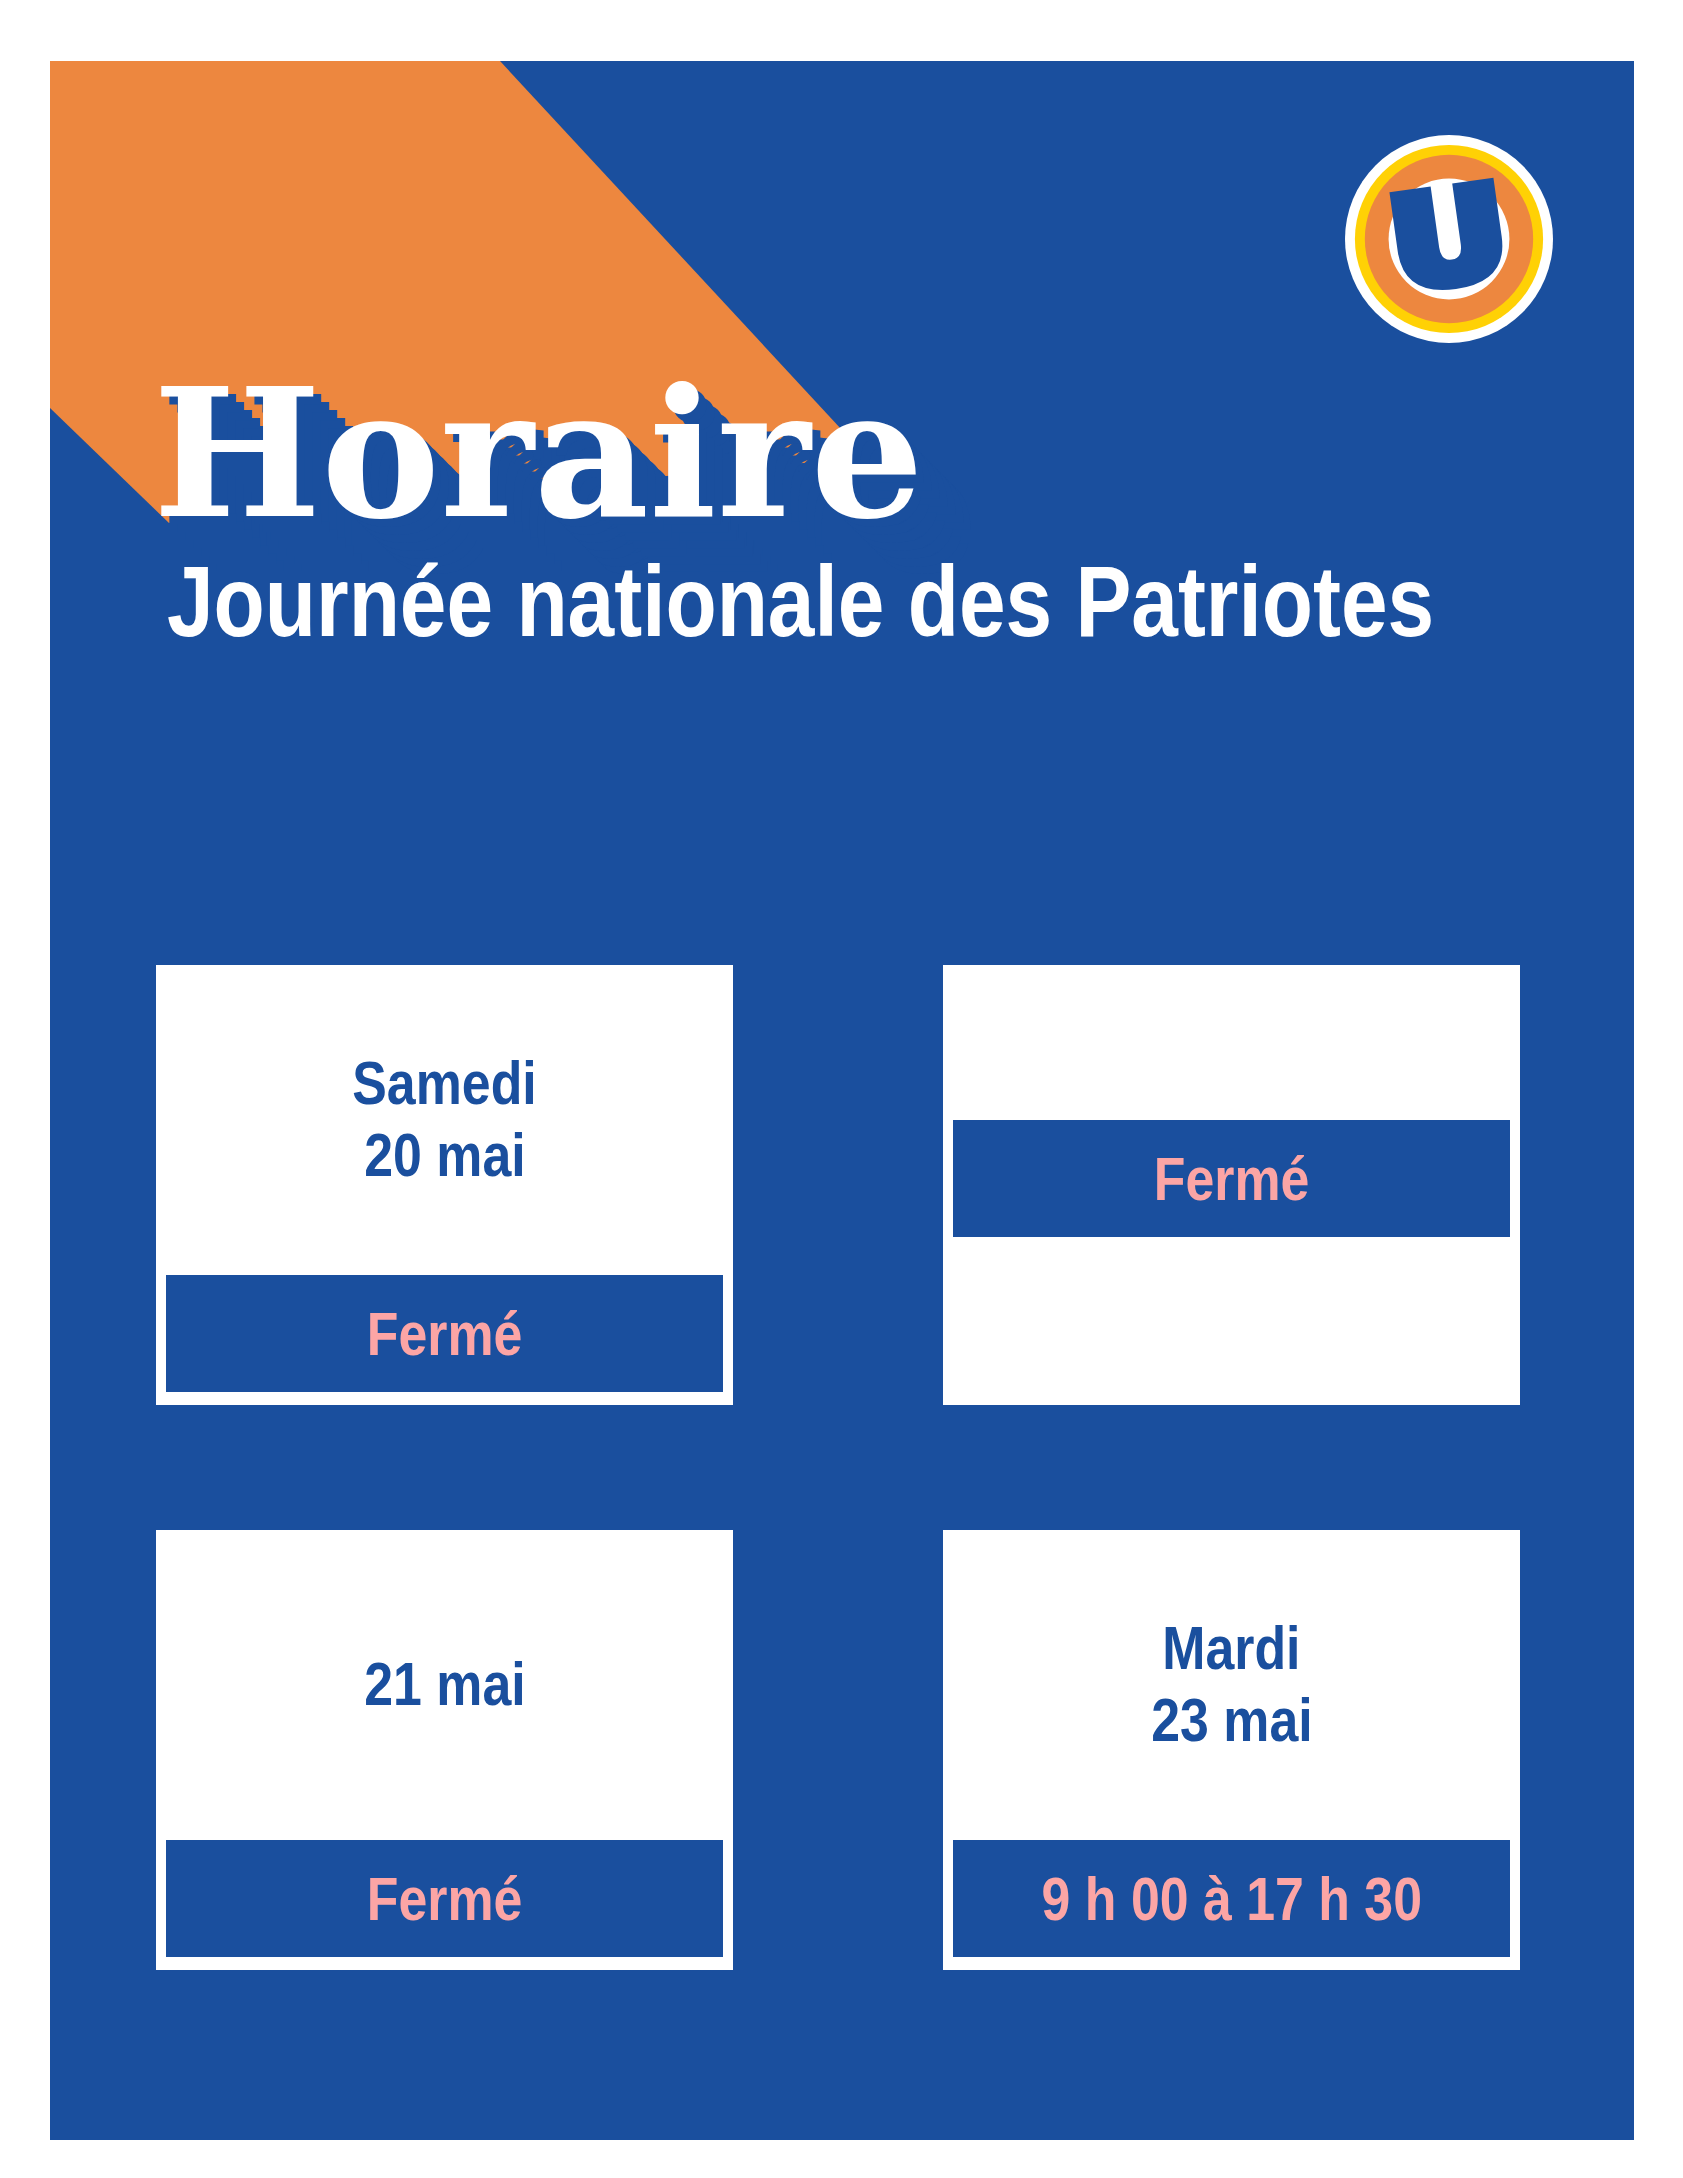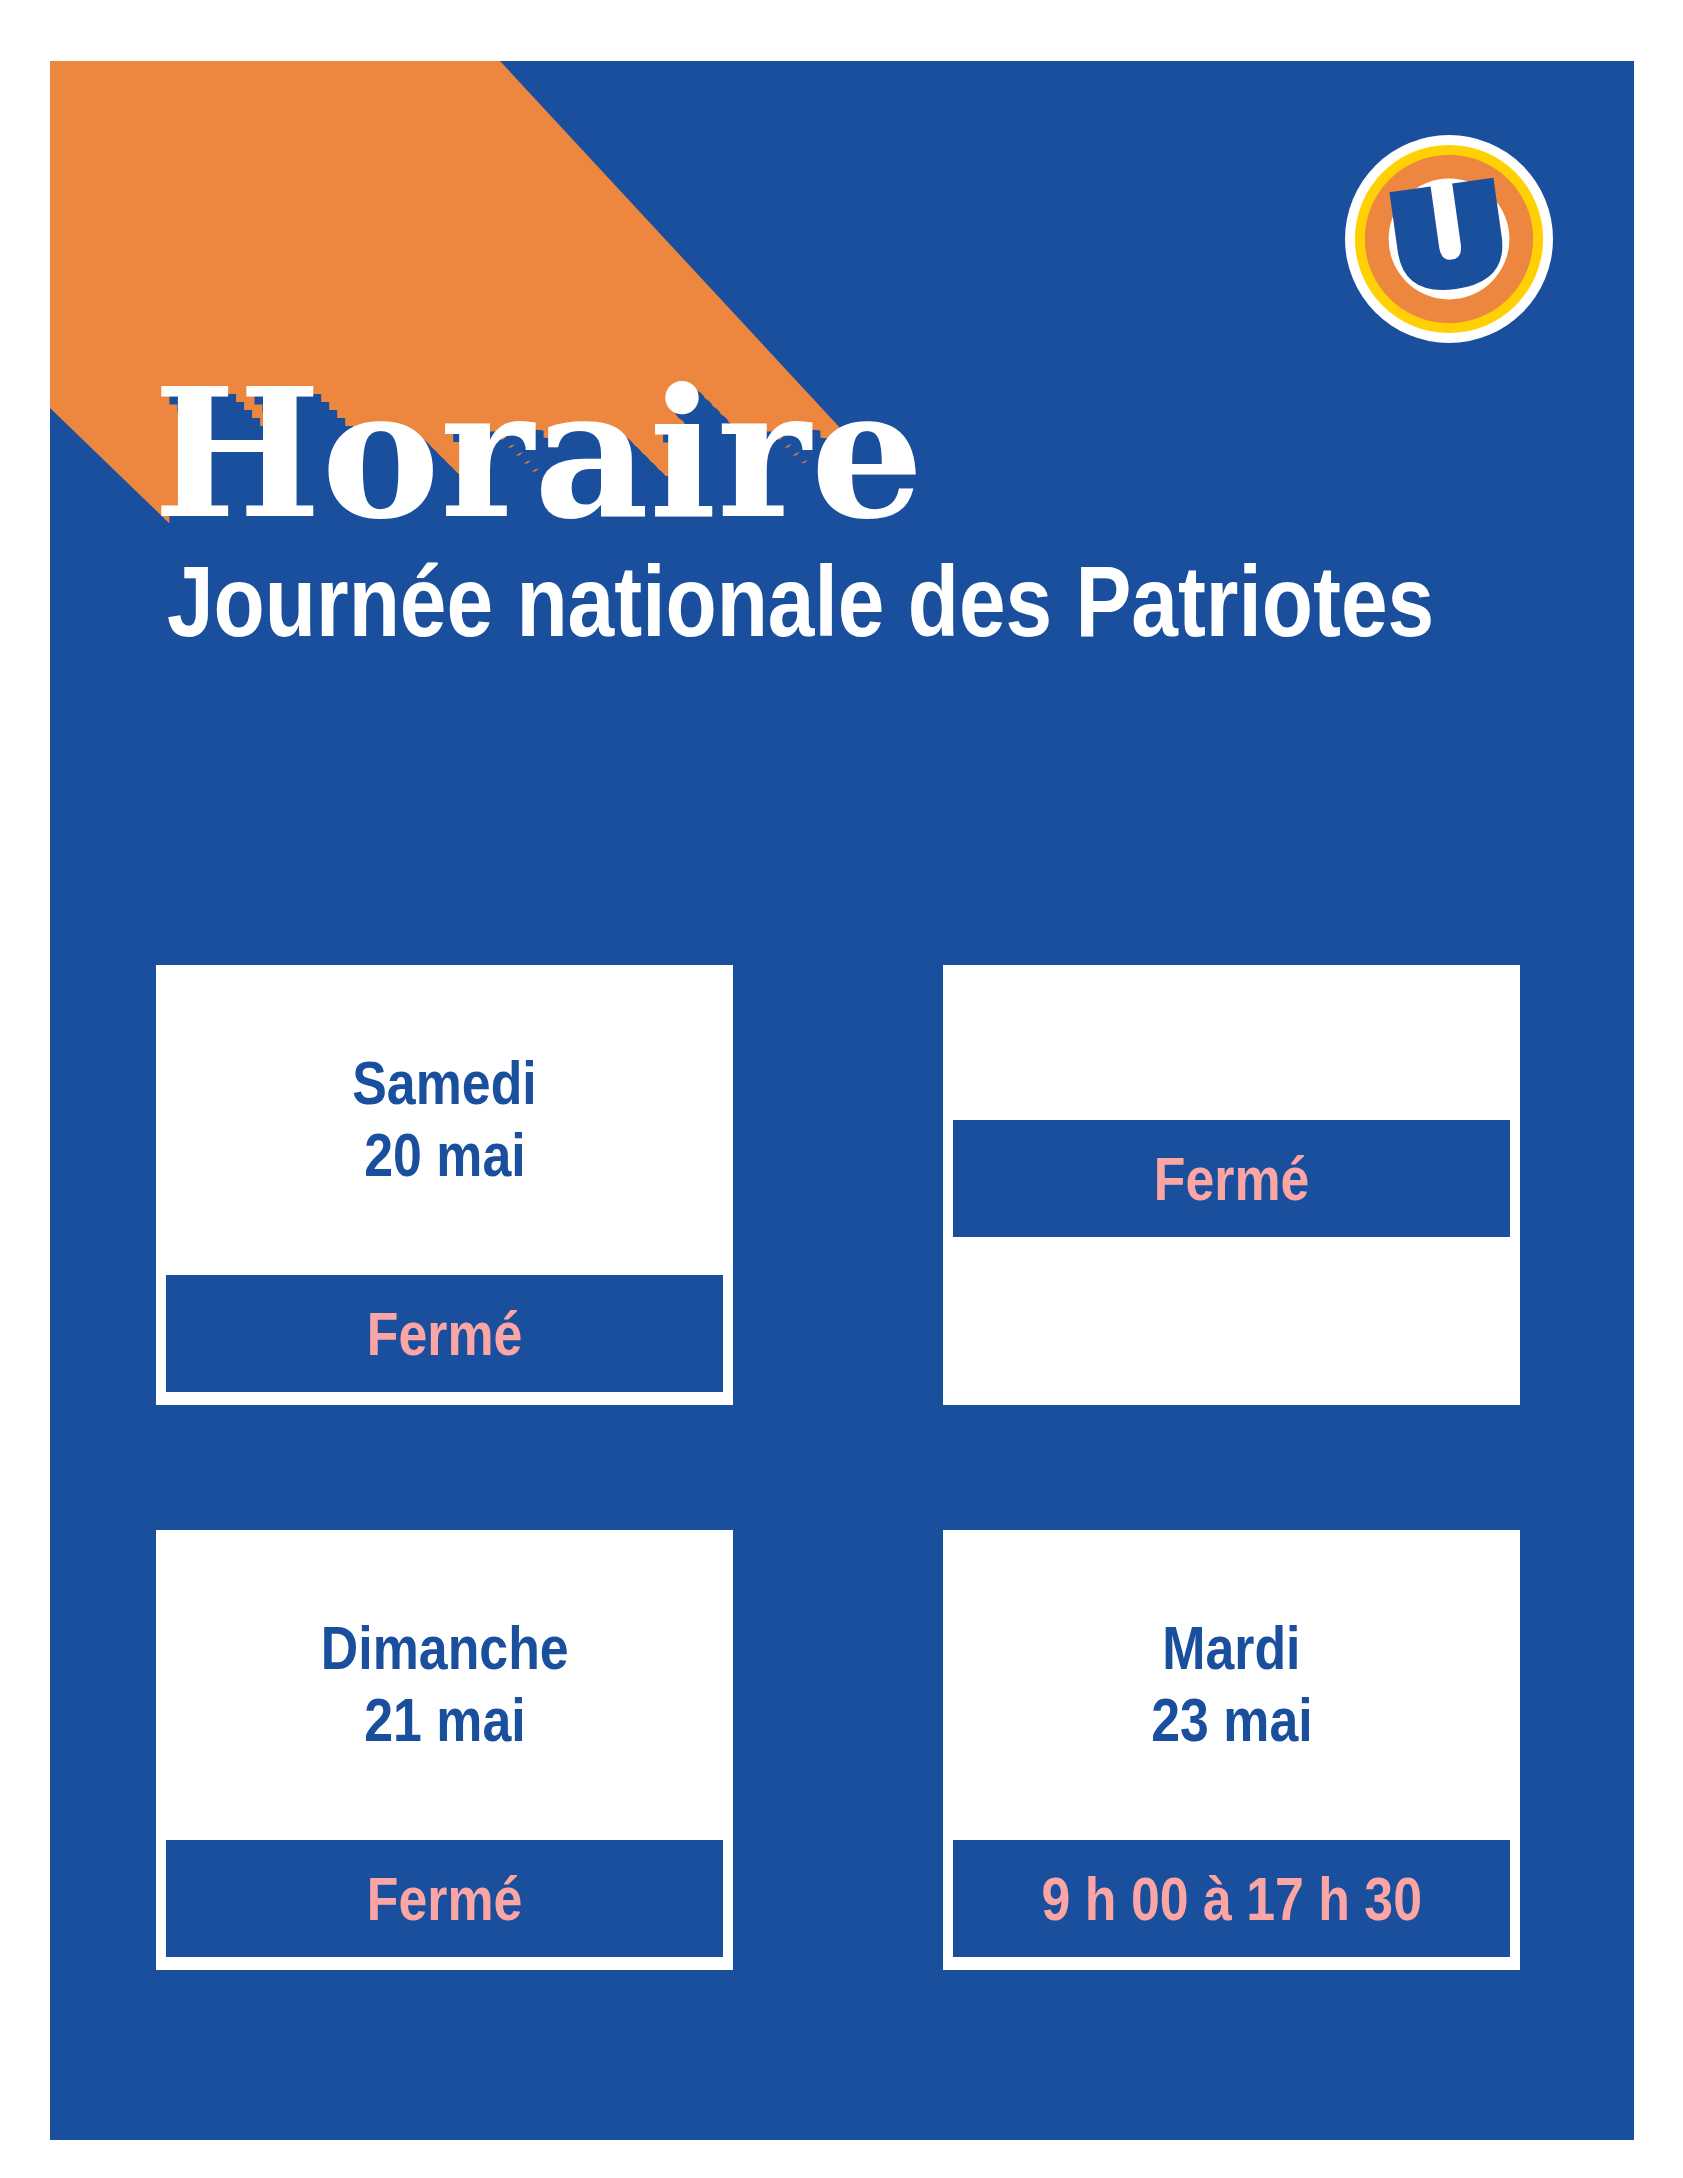--- a/index.html
+++ b/index.html
@@ -99,21 +99,20 @@
       </div>
 
       <div class="card">
         <div class="card-bar">
             <span class="squeeze">Fermé</span>
           </div>
       </div>
 
       <div class="card">
         <div class="card-top">
-          <div><span class="squeeze">Dimanche</span></div>
           <div><span class="squeeze">21 mai</span></div>
         </div>
         <div class="card-bar">
             <span class="squeeze">Fermé</span>
           </div>
       </div>
 
       <div class="card">
         <div class="card-top">
           <div><span class="squeeze">Mardi</span></div>

